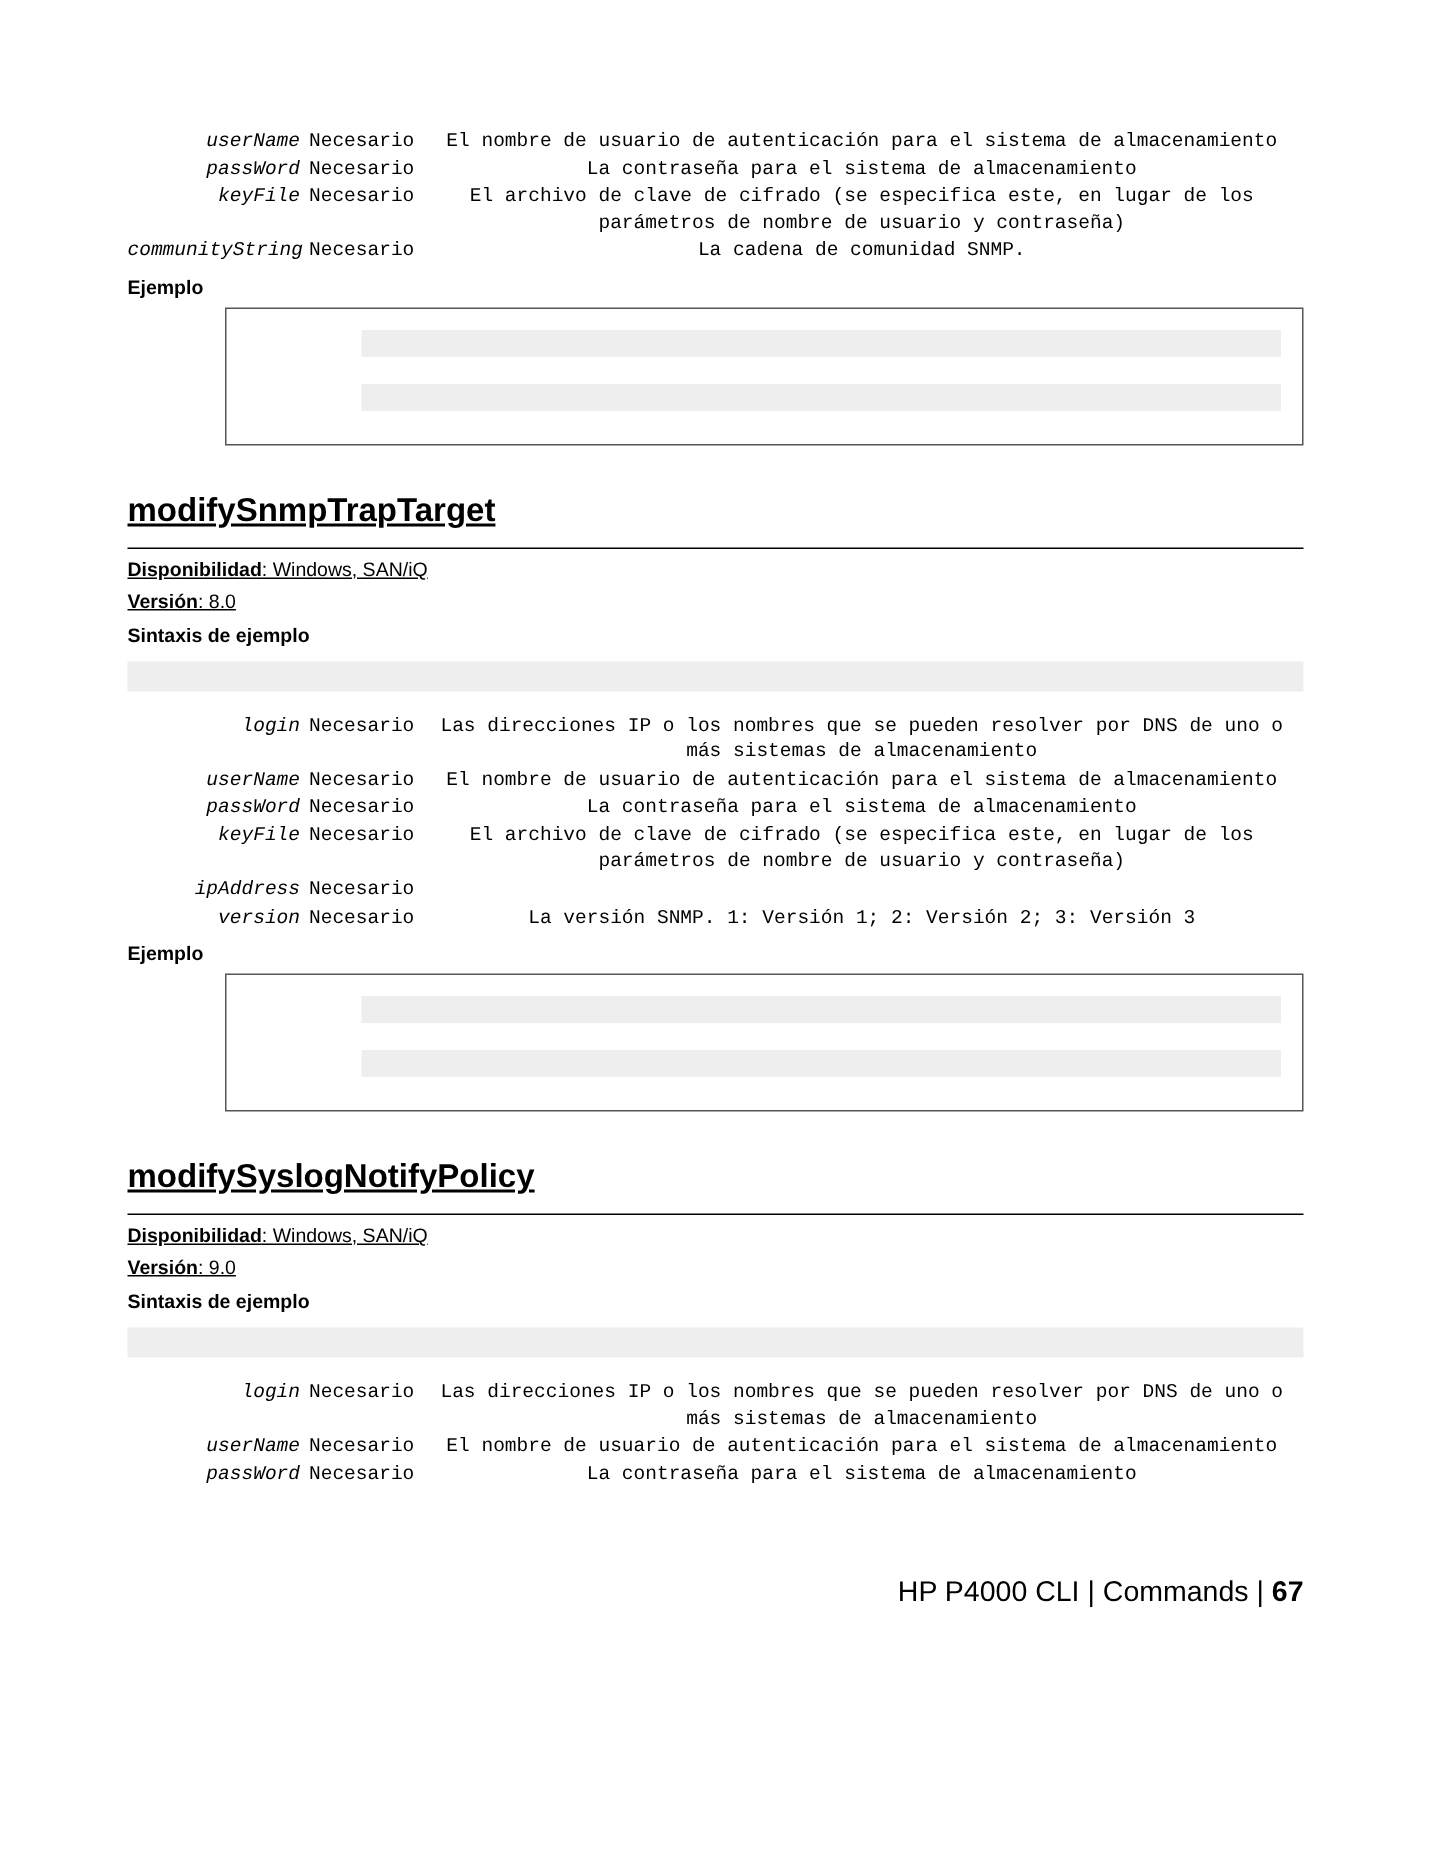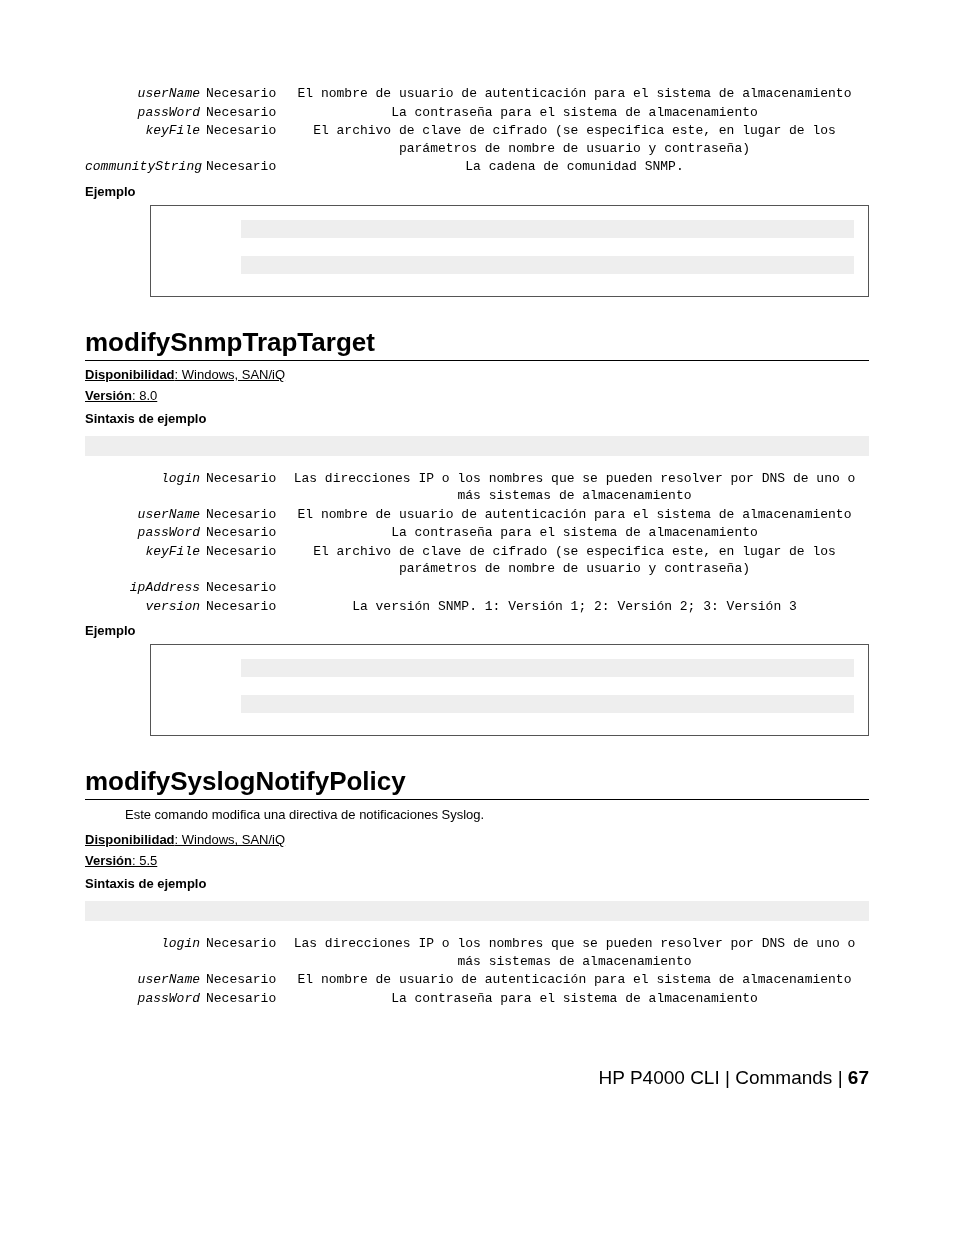--- a/index.html
+++ b/index.html
@@ -53,25 +53,26 @@
     padding: 14px 14px 14px 90px;
     box-sizing: border-box;
   }
   .grey-bar {
     background: #eee;
     height: 18px;
     margin: 0 0 18px 0;
   }
   .grey-bar:last-child { margin-bottom: 8px; }
   .cmd-heading {
-    font-size: 26px;
+    font-size: 22px;
     font-weight: bold;
     margin: 30px 0 2px 0;
-    padding-bottom: 2px;
+    padding-bottom: 12px;
     border-bottom: 1.5px solid #000;
+    text-decoration: underline;
   }
   .intro {
     margin: 6px 0 8px 40px;
     line-height: 1.4;
   }
   .meta-line {
     margin: 6px 0;
     text-decoration: underline;
   }
   .meta-line .mlabel { font-weight: bold; }
@@ -169,26 +170,25 @@
     </div>
   </div>
 
   <div class="label-bold">Ejemplo</div>
   <div class="example-box">
     <div class="grey-bar"></div>
     <div class="grey-bar"></div>
   </div>
 
   <div class="cmd-heading">modifySyslogNotifyPolicy</div>
-  <div class="intro">Este comando modifica una directiva de notificaciones Syslog.</div>
   <div class="meta-line">
     <span class="mlabel">Disponibilidad</span><span>: Windows, SAN/iQ</span>
   </div>
   <div class="meta-line">
-    <span class="mlabel">Versión</span><span>: 5.5</span>
+    <span class="mlabel">Versión</span><span>: 9.0</span>
   </div>
   <div class="label-bold">Sintaxis de ejemplo</div>
   <div class="syntax-block">
     <div class="syntax-bar"></div>
   </div>
 
   <div class="param-table" style="margin-left:40px;">
     <div class="param-row">
       <div class="param-name" style="width:75px;">login</div>
       <div class="param-req">Necesario</div>

